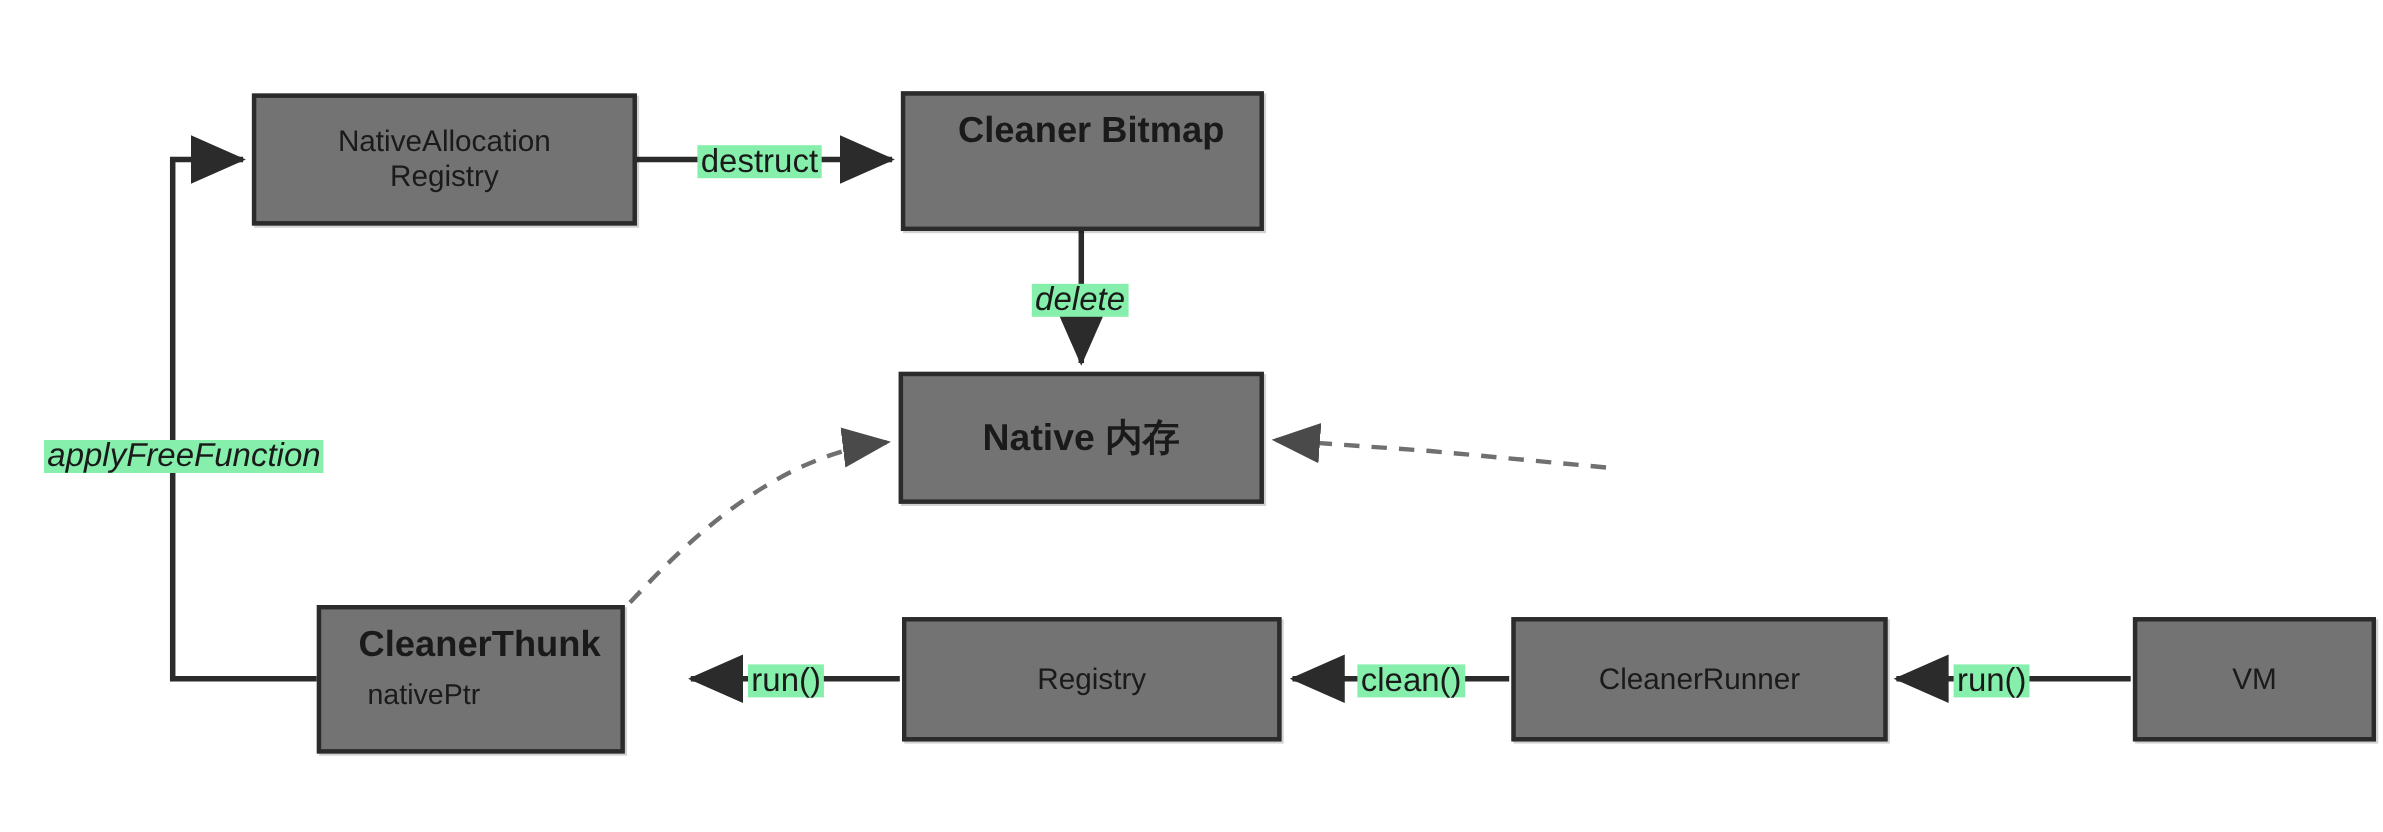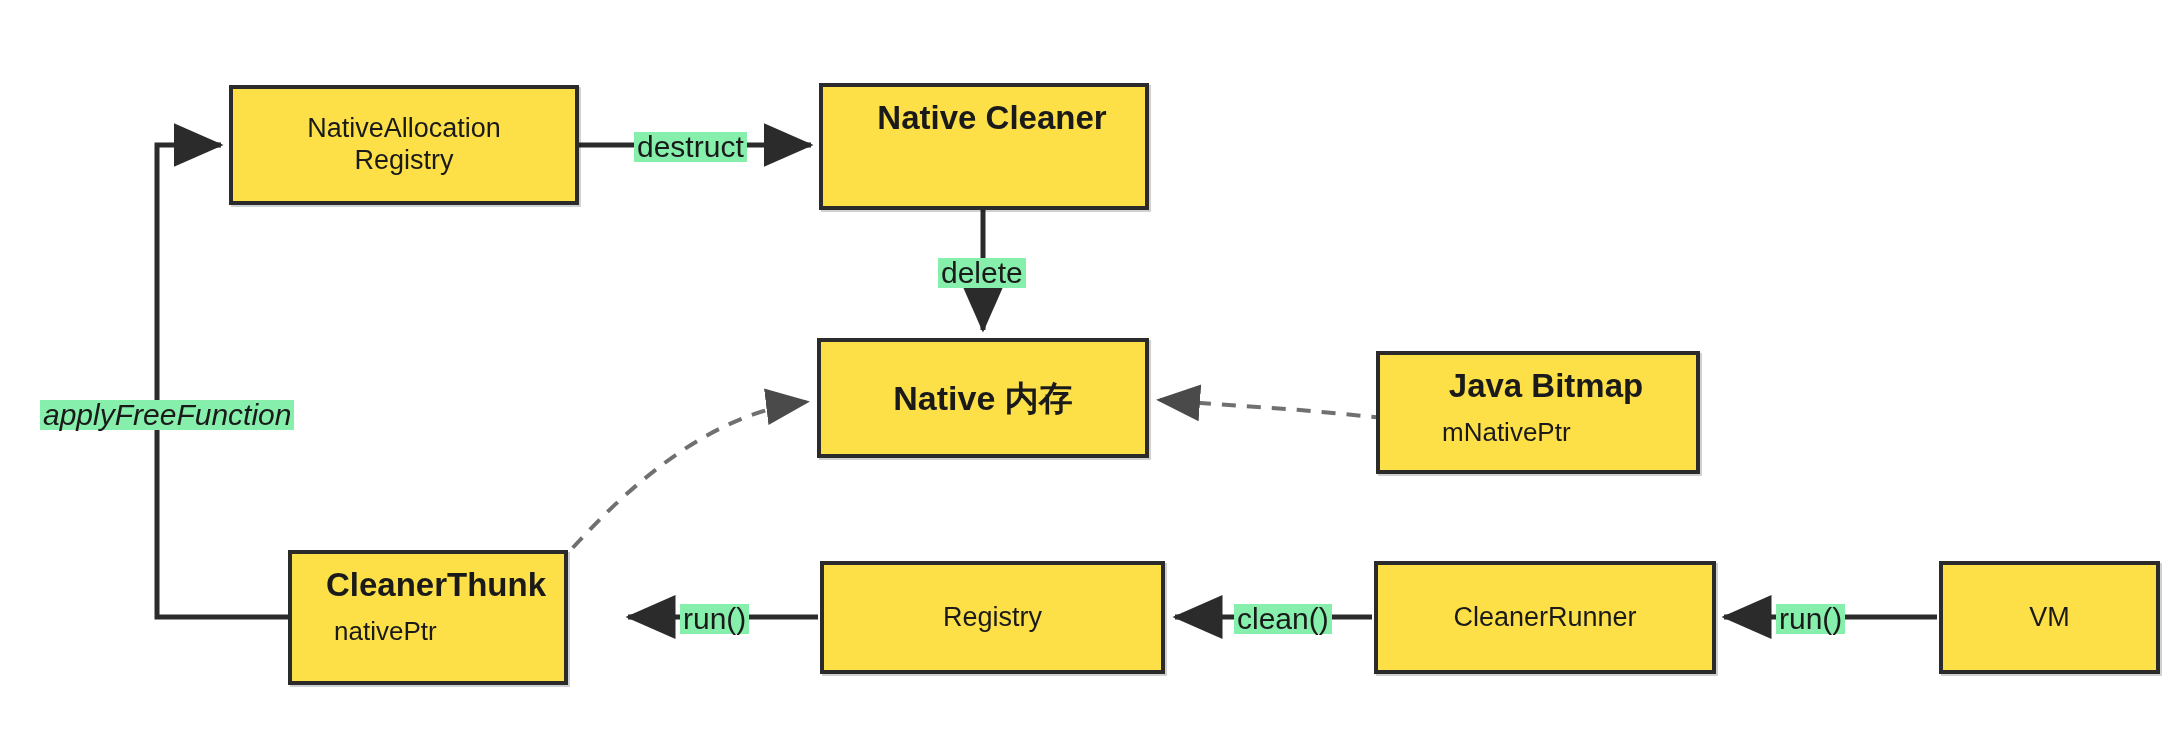--- a/index.html
+++ b/index.html
@@ -11,21 +11,21 @@
   #canvas {
     position: relative;
     width: 2166px;
     height: 756px;
     background: #ffffff;
     overflow: hidden;
   }
   .node {
     position: absolute;
     border: 4px solid #2b2b2b;
-    background: #fde047;
+    background: #737373;
     box-shadow: 2px 2px 0 rgba(0,0,0,0.18);
   }
   .node .label {
     position: absolute;
     left: 0; right: 0;
     text-align: center;
     color: #1a1a1a;
     line-height: 1.18;
     white-space: pre-line;
   }
@@ -104,46 +104,42 @@
 
     <path d="M 818,617 L 628,617" fill="none" stroke="#2b2b2b" stroke-width="5" marker-end="url(#arrow-solid)"></path>
 
     <path d="M 1372,617 L 1175,617" fill="none" stroke="#2b2b2b" stroke-width="5" marker-end="url(#arrow-solid)"></path>
 
     <path d="M 1937,617 L 1724,617" fill="none" stroke="#2b2b2b" stroke-width="5" marker-end="url(#arrow-solid)"></path>
   </svg>
 
   <div class="edge-text" style="left:634px; top:132px;">destruct</div>
 
-  <div class="edge-text" style="left:938px; top:258px;">delete</div>
+  <div class="edge-text" style="left:938px; top:258px;font-style:italic;">delete</div>
 
   <div class="edge-text" style="left:40px; top:400px;font-style:italic;">applyFreeFunction</div>
 
   <div class="edge-text" style="left:680px; top:604px;">run()</div>
 
   <div class="edge-text" style="left:1202px; top:604px;margin-left:32px;">clean()</div>
 
   <div class="edge-text" style="left:1776px; top:604px;">run()</div>
 
   <div class="node" style="left:229px; top:85px; width:350px; height:120px;">
     <div class="label lbl-center"><span>NativeAllocation</span><br><span>Registry</span></div>
   </div>
 
   <div class="node" style="left:819px; top:83px; width:330px; height:127px;">
-    <div class="label lbl-top">Native Cleaner</div>
+    <div class="label lbl-top">Cleaner Bitmap</div>
   </div>
 
   <div class="node" style="left:817px; top:338px; width:332px; height:120px;">
     <div class="label lbl-center big">Native 内存</div>
   </div>
 
-  <div class="node" style="left:1376px; top:351px; width:324px; height:123px;">
-    <div class="label lbl-top">Java Bitmap</div>
-    <div class="lbl-field indent-more">mNativePtr</div>
-  </div>
 
   <div class="node" style="left:288px; top:550px; width:280px; height:135px;">
     <div class="label lbl-top">CleanerThunk</div>
     <div class="lbl-field">nativePtr</div>
   </div>
 
   <div class="node" style="left:820px; top:561px; width:345px; height:113px;">
     <div class="label lbl-center">Registry</div>
   </div>
 

